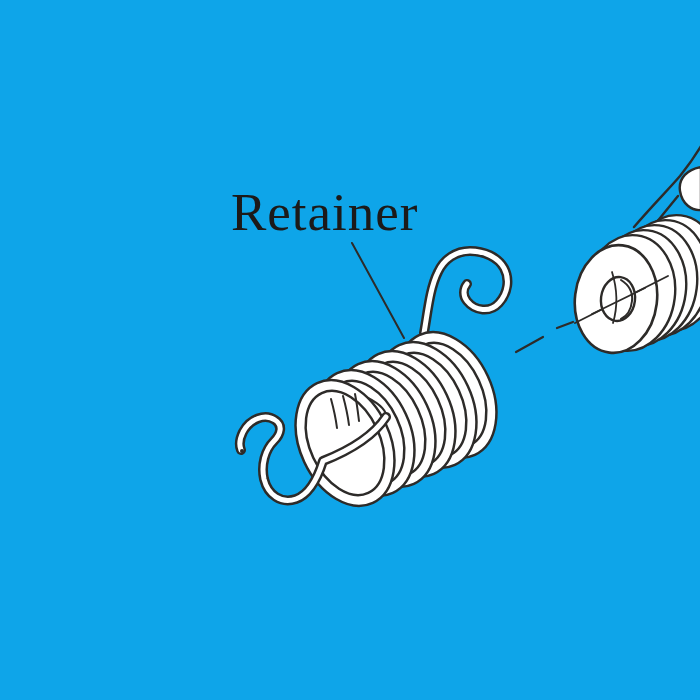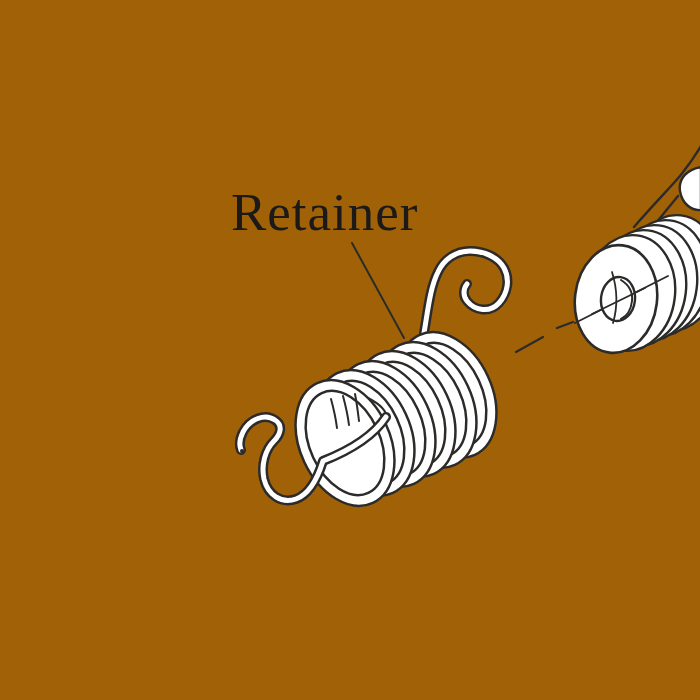--- a/index.html
+++ b/index.html
@@ -1,20 +1,20 @@
 <!DOCTYPE html>
 <html><head>
 <meta charset="utf-8">
 <style>
   html, body { margin: 0; padding: 0; }
   body {
     width: 700px; height: 700px; overflow: hidden;
     font-family: "Liberation Serif", "DejaVu Serif", serif;
   }
-  .canvas-wrap { width: 700px; height: 700px; background: #a16207; }
+  .canvas-wrap { width: 700px; height: 700px; background: #0ea5e9; }
   svg { display: block; }
   .part-label {
     font-family: "Liberation Serif", "DejaVu Serif", serif;
     font-size: 53px;
     letter-spacing: 1px;
   }
 </style>
 </head>
 <body>
 

